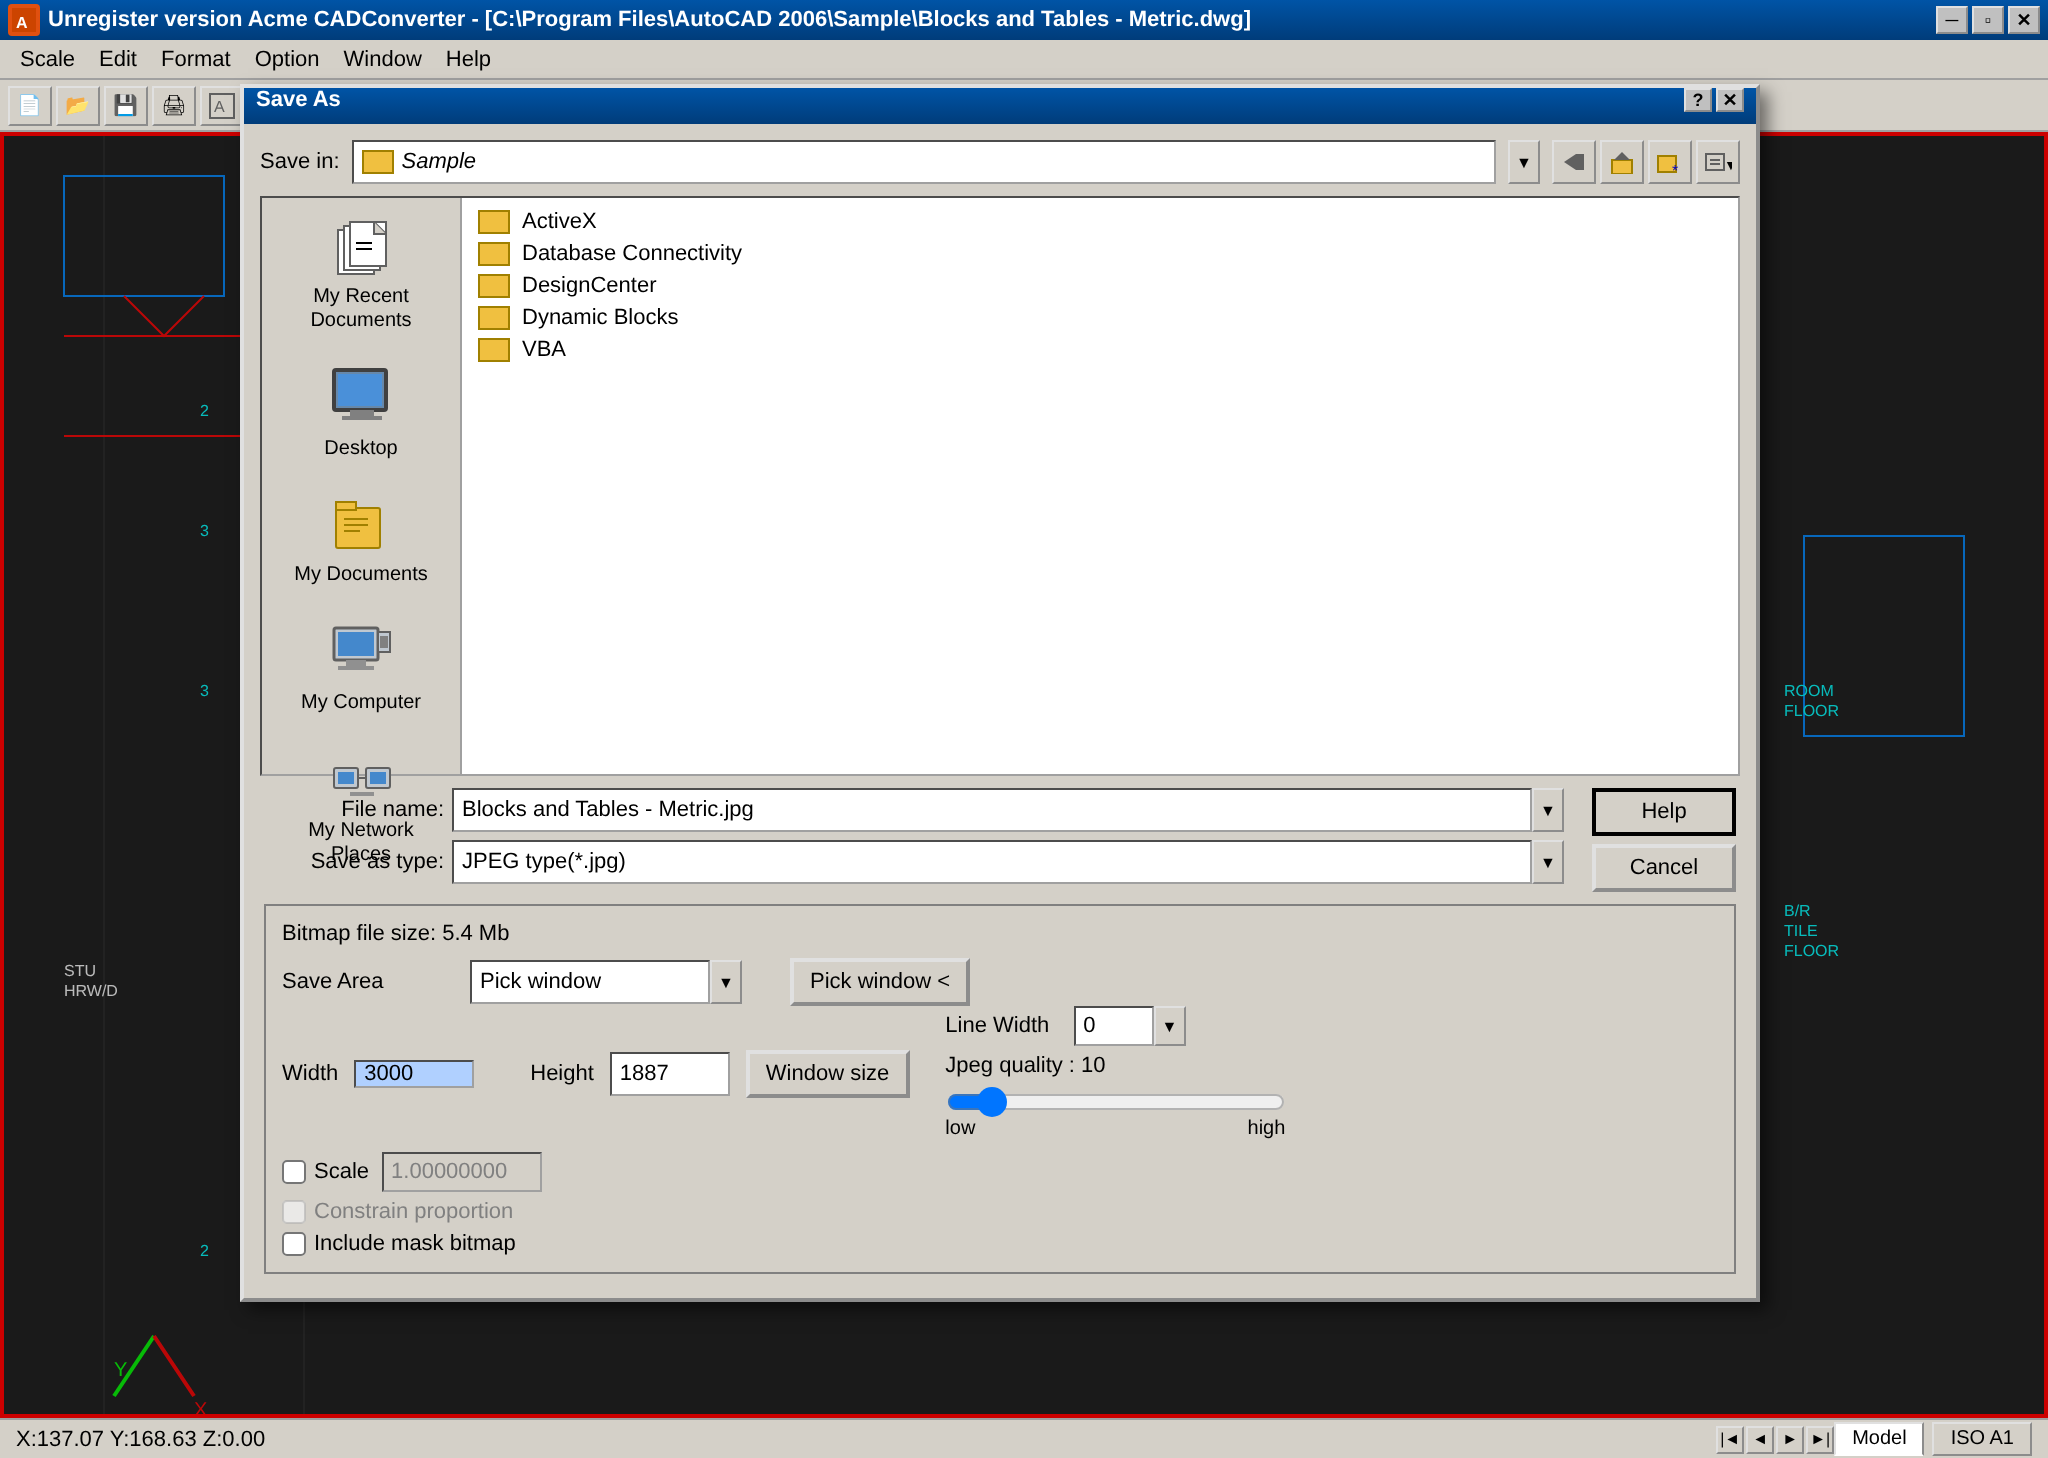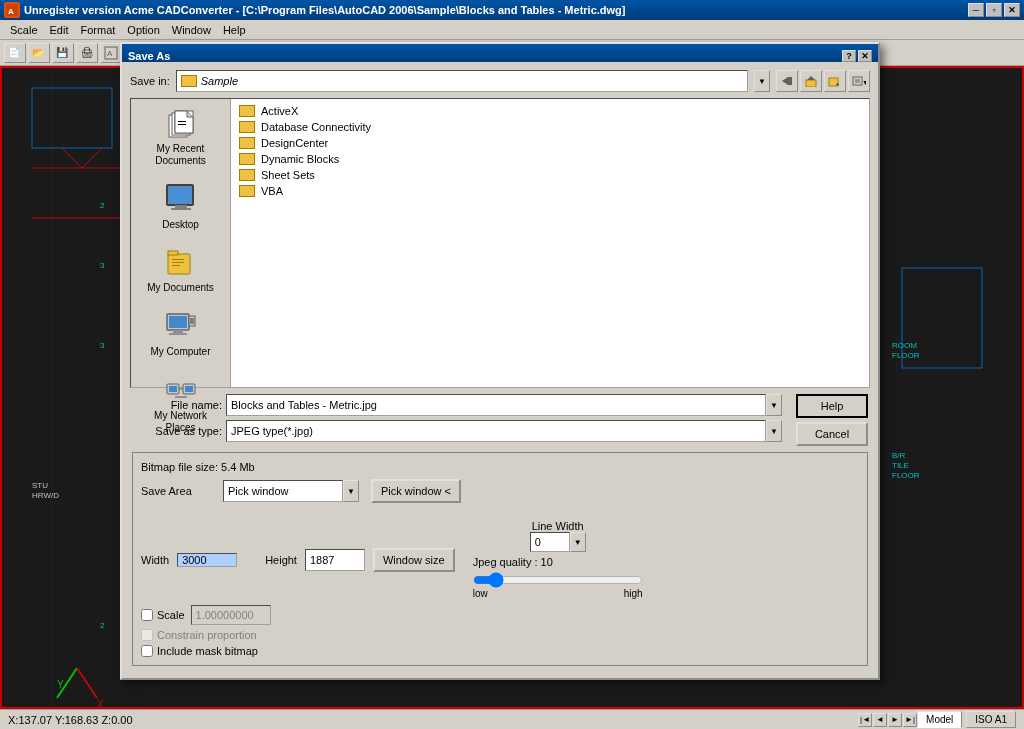--- a/index.html
+++ b/index.html
@@ -94,21 +94,21 @@
       border: 2px outset #e0e0e0;
       box-shadow: 4px 4px 8px rgba(0,0,0,0.5);
     }
 
     
     .dialog-titlebar {
       background: linear-gradient(to bottom, #0054a6, #003c7a);
       color: white;
       height: 18px;
       display: flex;
-      align-items: flex-end;
+      align-items: flex-start;
       padding: 0 6px;
       font-size: 11px;
       font-weight: bold;
     }
     .dialog-titlebar .title { flex: 1; }
     .dialog-titlebar .help-btn {
       width: 14px; height: 12px;
       background: #c0c0c0;
       border: 1px outset #e0e0e0;
       color: #000; font-size: 9px; font-weight: bold;
@@ -560,24 +560,20 @@
         <div class="file-item">
           <span class="file-folder-icon"></span>
           <span>DesignCenter</span>
         </div>
         <div class="file-item">
           <span class="file-folder-icon"></span>
           <span>Dynamic Blocks</span>
         </div>
         <div class="file-item">
           <span class="file-folder-icon"></span>
-          <span>Sheet Sets</span>
-        </div>
-        <div class="file-item">
-          <span class="file-folder-icon"></span>
           <span>VBA</span>
         </div>
       </div>
     </div>
 
     <div style="display:flex; align-items:flex-start; gap:6px; padding: 0 2px;">
       <div style="flex:1;">
 
         <div class="file-row-wrapper">
           <span class="file-row-label">File name:</span>
@@ -600,38 +596,38 @@
         <button class="dialog-btn">Cancel</button>
       </div>
     </div>
 
     <div style="border: 1px solid #808080; margin: 6px 2px 4px 2px; padding: 8px; background: #d4d0c8; position: relative;">
 
       <div style="display:flex; align-items:center; gap:10px; margin-bottom:6px;">
         <span style="font-size:11px;">Bitmap file size: 5.4 Mb</span>
       </div>
 
-      <div style="display:flex; align-items:center; gap:12px; margin-bottom:17px;">
+      <div style="display:flex; align-items:center; gap:24px; margin-bottom:0;">
         <span style="font-size:11px; width:70px;">Save Area</span>
         <div style="display:flex; align-items:center;">
           <div style="height:22px; border:1px inset #a0a0a0; background:white; padding:0 4px; font-size:11px; display:flex; align-items:center; min-width:120px;">Pick window</div>
           <div style="width:16px; height:22px; background:#d4d0c8; border:1px outset #e0e0e0; display:flex; align-items:center; justify-content:center; font-size:8px; cursor:pointer;">▼</div>
         </div>
         <button class="pick-window-btn">Pick window &lt;</button>
       </div>
 
       <div style="display:flex; align-items:center; gap:8px; margin-bottom:6px;">
         <span style="font-size:11px;">Width</span>
         <input class="width-input" type="text" value="3000" style="">
         <span style="font-size:11px; margin-left:20px;">Height</span>
         <input class="height-input" type="text" value="1887" style="">
         <button class="pick-window-btn">Window size</button>
 
         <div style="display:flex; flex-direction:column; margin-left:10px; gap:4px;">
-          <div style="display:flex; align-items:center; gap:0;flex-direction:column;">
+          <div style="display:flex; align-items:center; gap:12px;">
             <span style="font-size:11px;">Line Width</span>
             <div style="display:flex; align-items:center;">
               <div style="height:20px; border:1px inset #a0a0a0; background:white; padding:0 4px; font-size:11px; display:flex; align-items:center; min-width:40px;">0</div>
               <div style="width:16px; height:20px; background:#d4d0c8; border:1px outset #e0e0e0; display:flex; align-items:center; justify-content:center; font-size:8px; cursor:pointer;">▼</div>
             </div>
           </div>
           <span style="font-size:11px;">Jpeg quality : 10</span>
           <div style="display:flex; flex-direction:column;">
             <input type="range" min="0" max="100" value="10" style="width: 170px; height: 16px;">
             <div style="display:flex; justify-content:space-between; width:170px; font-size:10px;">

